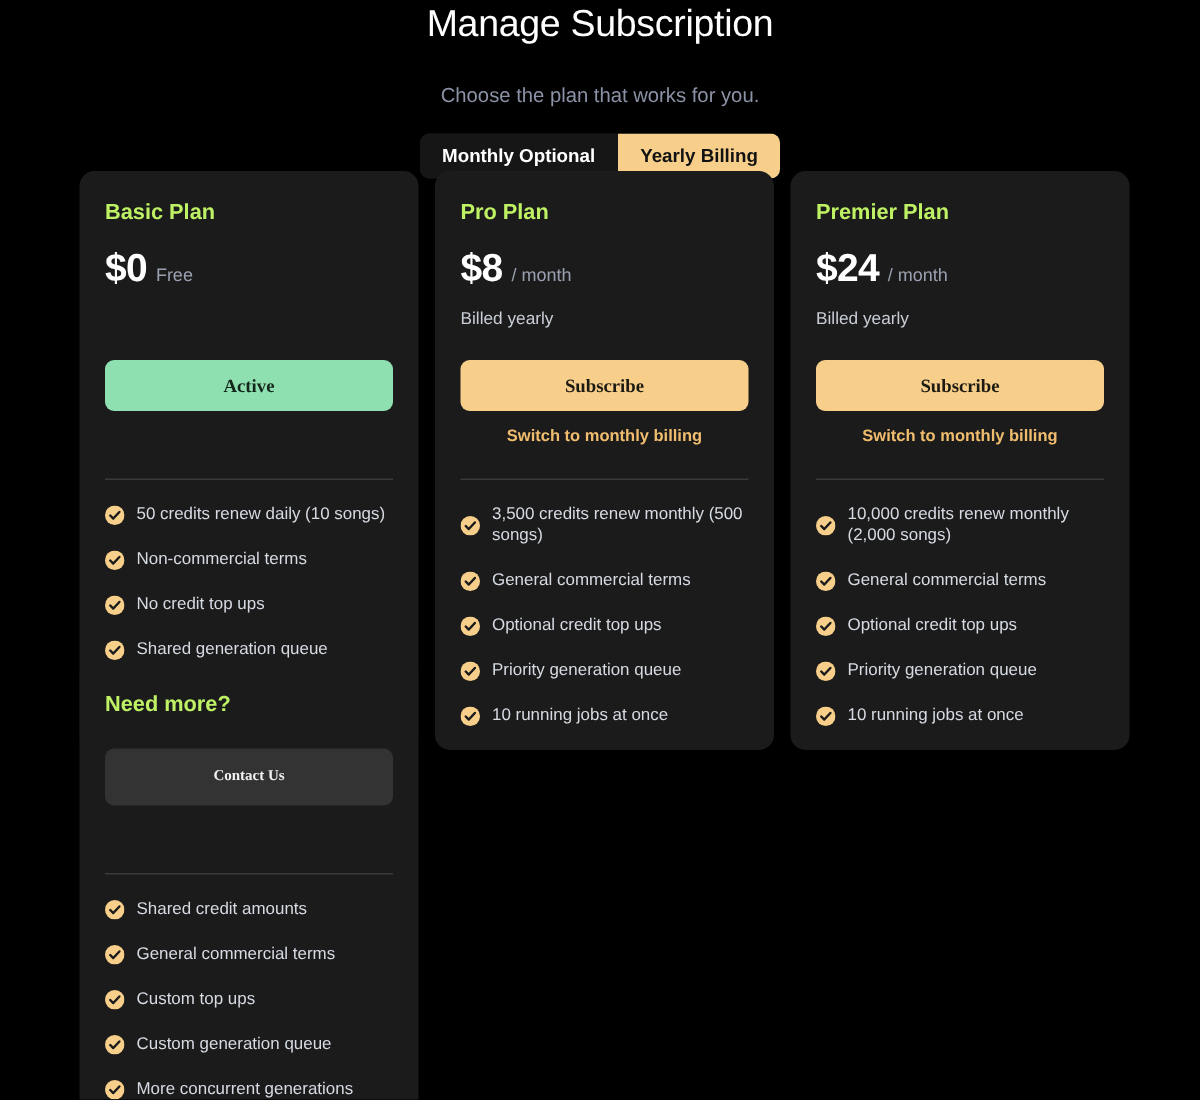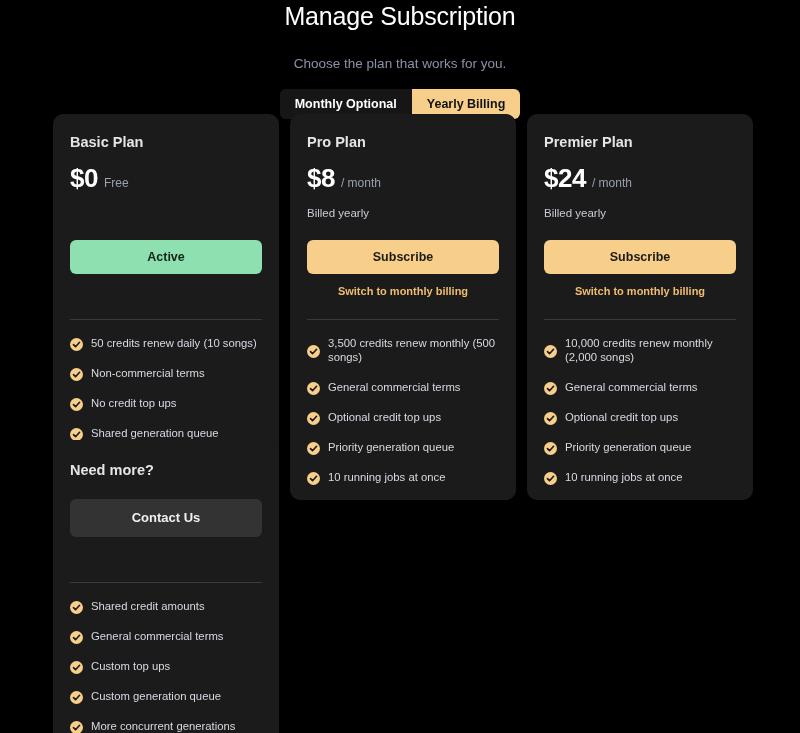--- a/index.html
+++ b/index.html
@@ -92,21 +92,21 @@
   .card {
     width: 226px;
     background: #1b1b1b;
     border-radius: 10px;
     padding: 18px 17px 16px 17px;
   }
 
   .card-title {
     font-size: 14.5px;
     font-weight: bold;
-    color: #e5e5e5;
+    color: #bef264;
     line-height: 20px;
   }
 
   .price-row {
     display: flex;
     align-items: baseline;
     margin-top: 11px;
     gap: 6px;
   }
 
@@ -134,21 +134,21 @@
 
   .cta-zone {
     margin-top: 19px;
   }
 
   .cta-button {
     display: block;
     width: 100%;
     border: none;
     border-radius: 6px;
-    font-family: Liberation Sans, sans-serif;
+    font-family: Liberation Serif, serif;
     font-size: 12.5px;
     font-weight: bold;
     padding: 9px 0;
     line-height: 16px;
     cursor: pointer;
     text-align: center;
   }
 
   .cta-button.active-plan {
     background: #8fe0b0;
@@ -157,21 +157,21 @@
 
   .cta-button.subscribe {
     background: #f7cf8a;
     color: #1d1a13;
     margin-top: 12px;
   }
 
   .cta-button.contact {
     background: #333333;
     color: #f0f0f0;
-    font-size: 13px;
+    font-size: 10px;
     padding: 11px 0;
   }
 
   .switch-link {
     display: block;
     text-align: center;
     font-size: 11px;
     font-weight: bold;
     color: #f0bd6e;
     margin-top: 10px;

